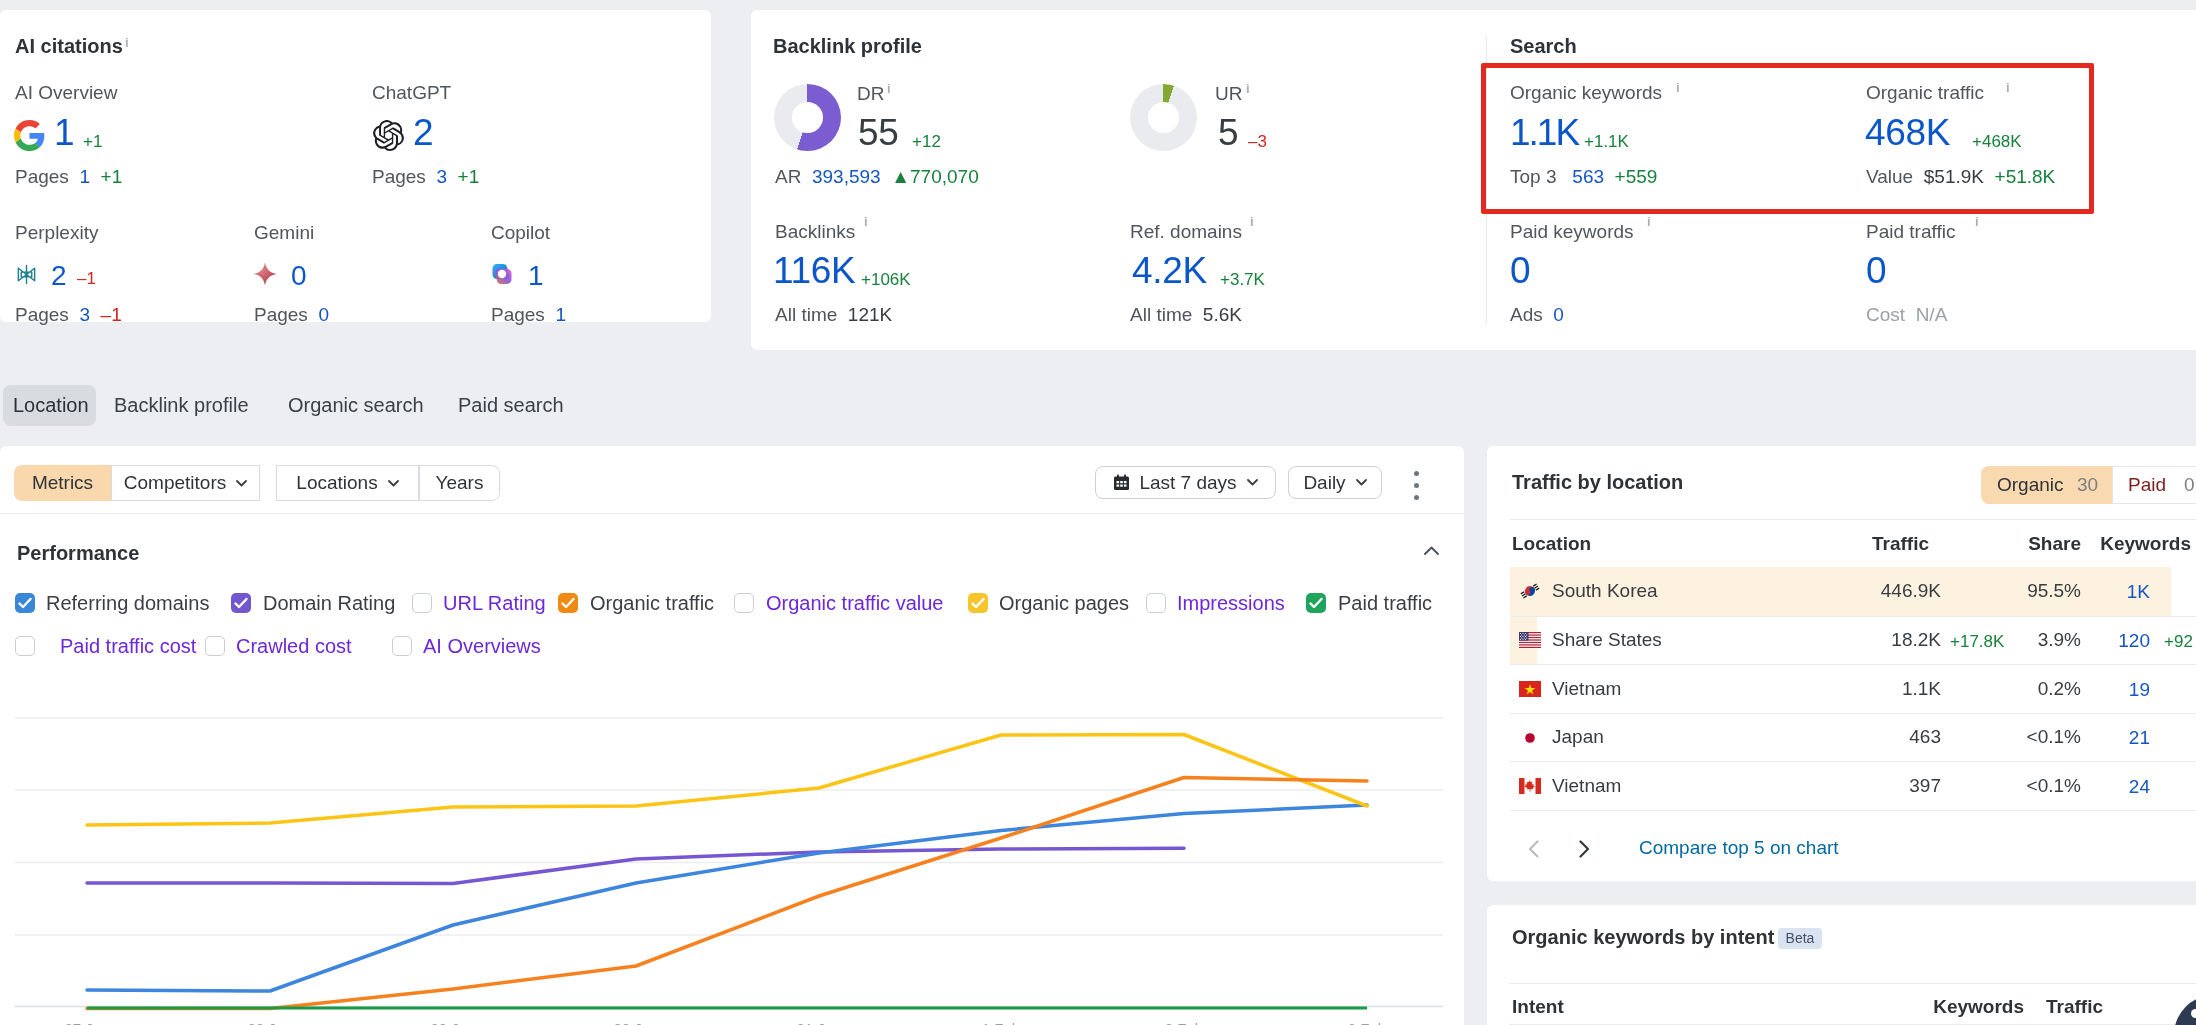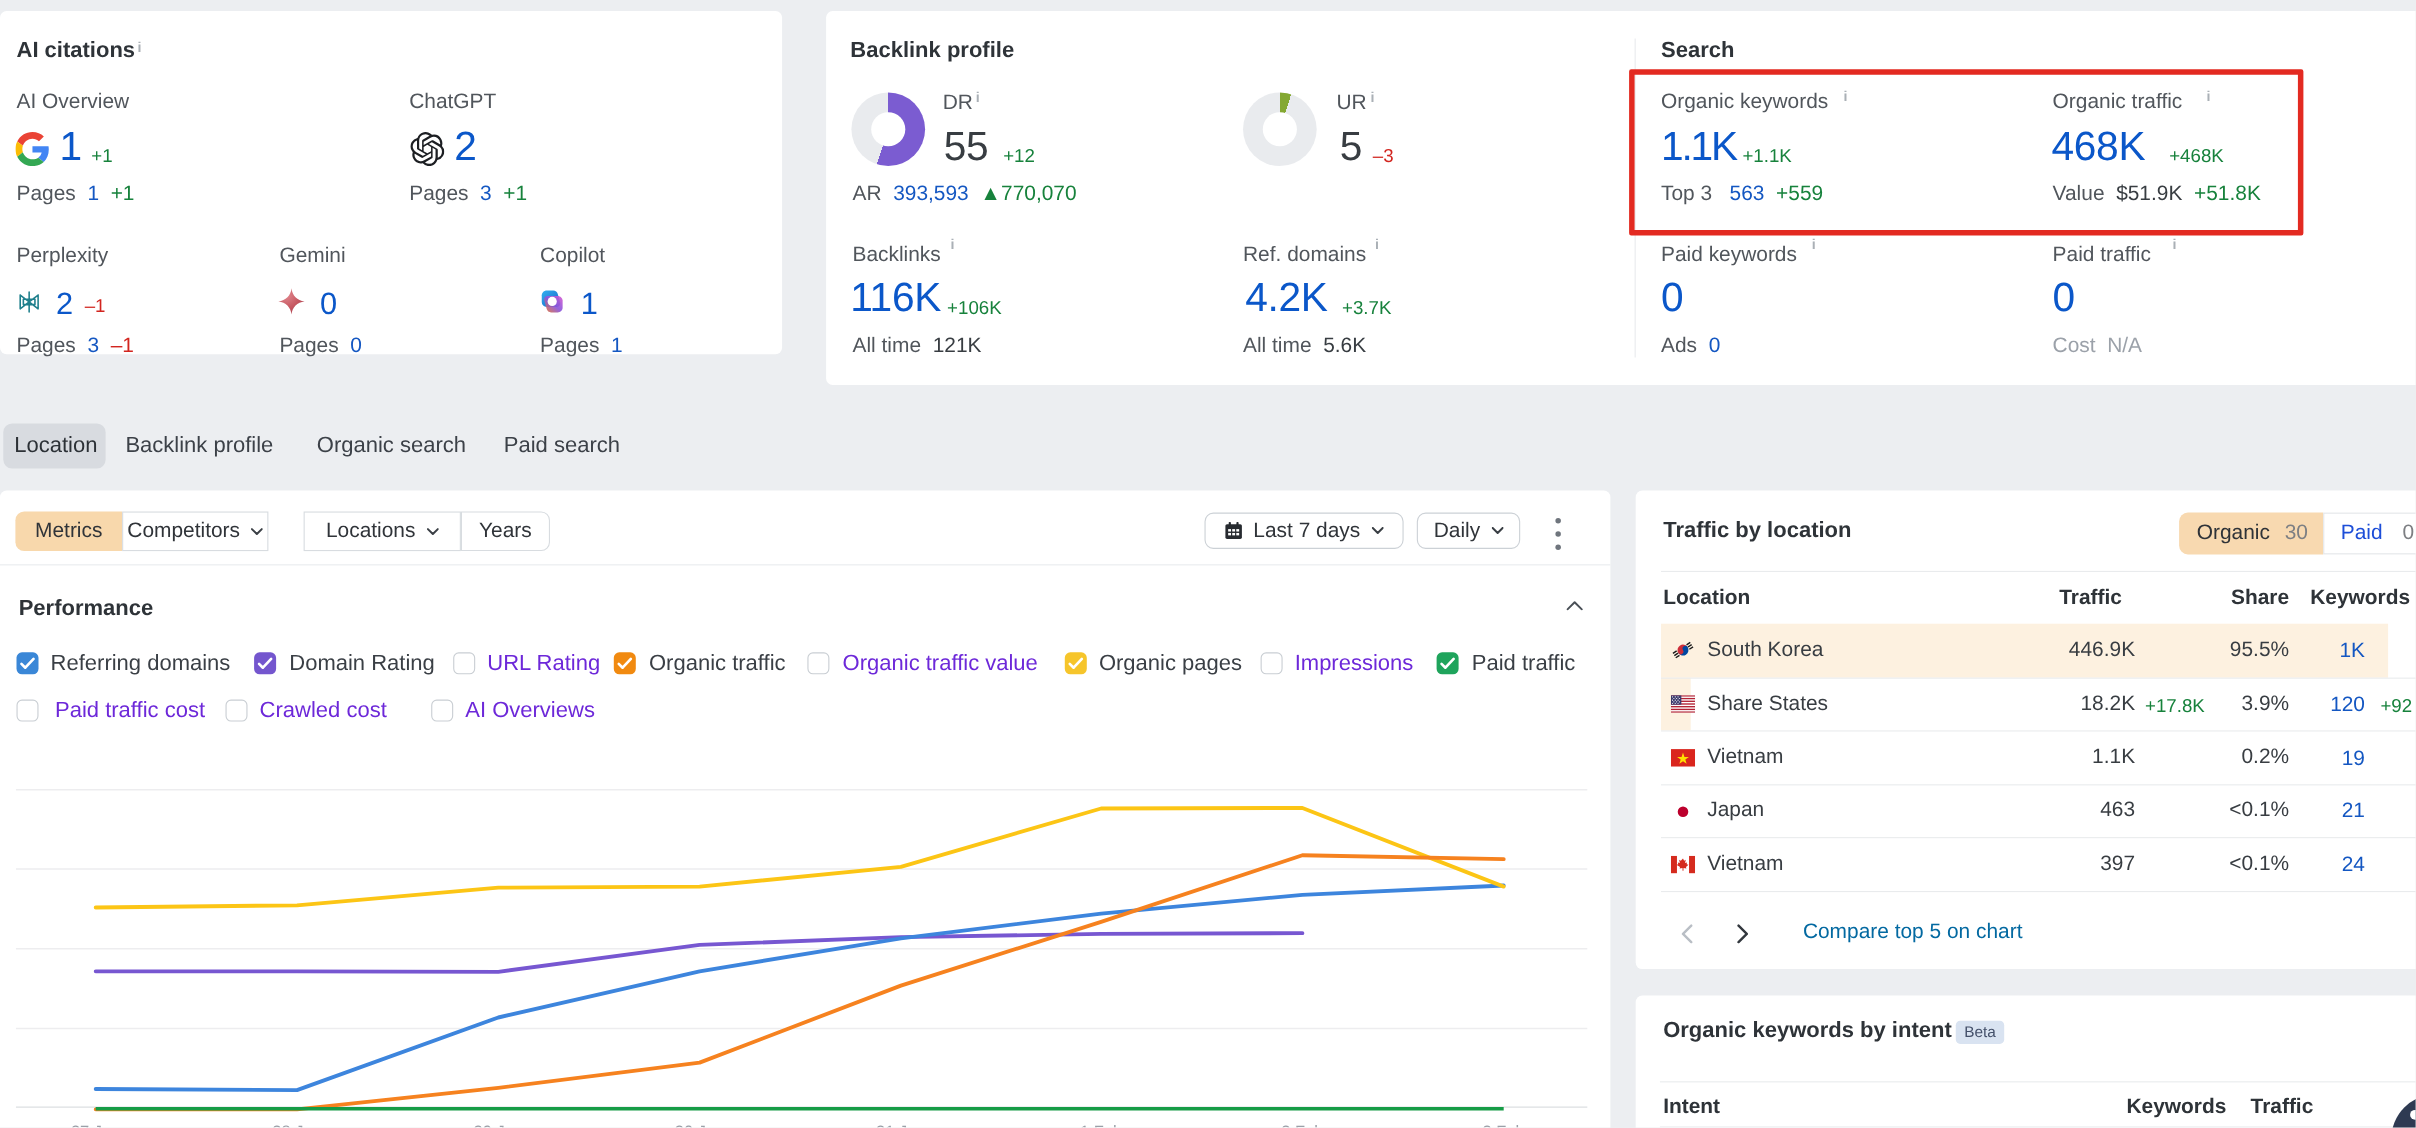--- a/index.html
+++ b/index.html
@@ -158,21 +158,21 @@
 
 <div class="a" style="left:3px;top:385px;width:93px;height:41px;background:#d8dbe0;border-radius:8px"></div>
 <div class="a s20" style="left:13px;top:395px;color:#2c3136">Location</div>
 <div class="a s20" style="left:114px;top:395px;color:#3c4148">Backlink profile</div>
 <div class="a s20" style="left:288px;top:395px;color:#3c4148">Organic search</div>
 <div class="a s20" style="left:458px;top:395px;color:#3c4148">Paid search</div>
 
 <div class="card" style="left:0;top:446px;width:1464px;height:600px;border-radius:6px">
 
   <div class="seg" style="left:14px;top:19px;width:97px;background:#f8d8ac;border-radius:8px 0 0 8px">Metrics</div>
-  <div class="seg" style="left:111px;top:19px;width:133px;background:#fff;border:1px solid #d8dce0">Competitors<svg style="margin-left:10px" width="11" height="7" viewBox="0 0 11 7">
+  <div class="seg" style="left:111px;top:19px;width:149px;background:#fff;border:1px solid #d8dce0">Competitors<svg style="margin-left:10px" width="11" height="7" viewBox="0 0 11 7">
         <path d="M1 1l4.5 4.5L10 1" stroke="#3a3f45" stroke-width="1.8" fill="none" stroke-linecap="round" stroke-linejoin="round"></path>
       </svg></div>
   <div class="seg" style="left:276px;top:19px;width:143px;background:#fff;border:1px solid #d8dce0">Locations<svg style="margin-left:10px" width="11" height="7" viewBox="0 0 11 7">
         <path d="M1 1l4.5 4.5L10 1" stroke="#3a3f45" stroke-width="1.8" fill="none" stroke-linecap="round" stroke-linejoin="round"></path>
       </svg></div>
   <div class="seg" style="left:419px;top:19px;width:81px;background:#fff;border:1px solid #d8dce0;border-radius:0 8px 8px 0">Years</div>
   <div class="btn" style="left:1095px;top:20px;width:181px">
       <svg width="17" height="17" viewBox="0 0 17 17">
         <rect x="1" y="2.5" width="15" height="13.5" rx="1.5" fill="#272b30"></rect>
         <rect x="3.5" y="7" width="2.6" height="2.2" fill="#fff"></rect>
@@ -223,21 +223,21 @@
       </svg></div>
   <div class="cbl" style="left:999px;top:147px">Organic pages</div>
   <div class="cb un" style="left:1146px;top:147px"></div>
   <div class="cbl un" style="left:1177px;top:147px">Impressions</div>
   <div class="cb" style="left:1306px;top:147px;background:#1fa45c"><svg width="20" height="20" viewBox="0 0 20 20">
         <path d="M4.5 10.5l3.5 3.5 7.5-8" stroke="#fff" stroke-width="2.4" fill="none" stroke-linecap="round" stroke-linejoin="round"></path>
       </svg></div>
   <div class="cbl" style="left:1338px;top:147px">Paid traffic</div>
 
   <div class="cb un" style="left:15px;top:190px"></div>
-  <div class="cbl un" style="left:50px;top:190px">Paid traffic cost</div>
+  <div class="cbl un" style="left:60px;top:190px">Paid traffic cost</div>
   <div class="cb un" style="left:205px;top:190px"></div>
   <div class="cbl un" style="left:236px;top:190px">Crawled cost</div>
   <div class="cb un" style="left:392px;top:190px"></div>
   <div class="cbl un" style="left:423px;top:190px">AI Overviews</div>
 
   <svg class="a" style="left:0;top:214px" width="1464" height="365" viewBox="0 0 1464 365">
     <line x1="14.5" y1="58" x2="1443" y2="58" stroke="#ededef" stroke-width="1.3"></line>
     <line x1="14.5" y1="130" x2="1443" y2="130" stroke="#ededef" stroke-width="1.3"></line>
     <line x1="14.5" y1="202.5" x2="1443" y2="202.5" stroke="#ededef" stroke-width="1.3"></line>
     <line x1="14.5" y1="275" x2="1443" y2="275" stroke="#ededef" stroke-width="1.3"></line>
@@ -258,21 +258,21 @@
   </svg>
 </div>
 
 <div class="card" style="left:1487px;top:446px;width:717px;height:435px">
   <div class="a ttl" style="left:25px;top:26px">Traffic by location</div>
 
   <div class="a" style="left:494px;top:20px;width:131px;height:38px;background:#f8d9b0;border-radius:8px 0 0 8px"></div>
   <div class="a" style="left:625px;top:20px;width:92px;height:38px;background:#fff;border:1px solid #e3e5e8"></div>
   <div class="a s19" style="left:510px;top:29px;color:#2f3338">Organic</div>
   <div class="a s19" style="left:590px;top:29px;color:#7d7f83">30</div>
-  <div class="a s19" style="left:641px;top:29px;color:#1d4ed8">Paid</div>
+  <div class="a s19" style="left:641px;top:29px;color:#7f1d1d">Paid</div>
   <div class="a s19" style="left:697px;top:29px;color:#7d7f83">0</div>
   <div class="a" style="left:23px;top:73px;width:694px;height:1px;background:#e9ebed"></div>
 
   <div class="a th" style="left:25px;top:88px">Location</div>
   <div class="a th r" style="right:275px;top:88px">Traffic</div>
   <div class="a th r" style="right:123px;top:88px">Share</div>
   <div class="a th r" style="right:13px;top:88px">Keywords</div>
 
   <div class="a" style="left:23px;top:121px;width:661px;height:48.6px;background:#fdf1e0"></div>
   <div class="a" style="left:23px;top:169.6px;width:27px;height:48.6px;background:#fdf1e0"></div>

